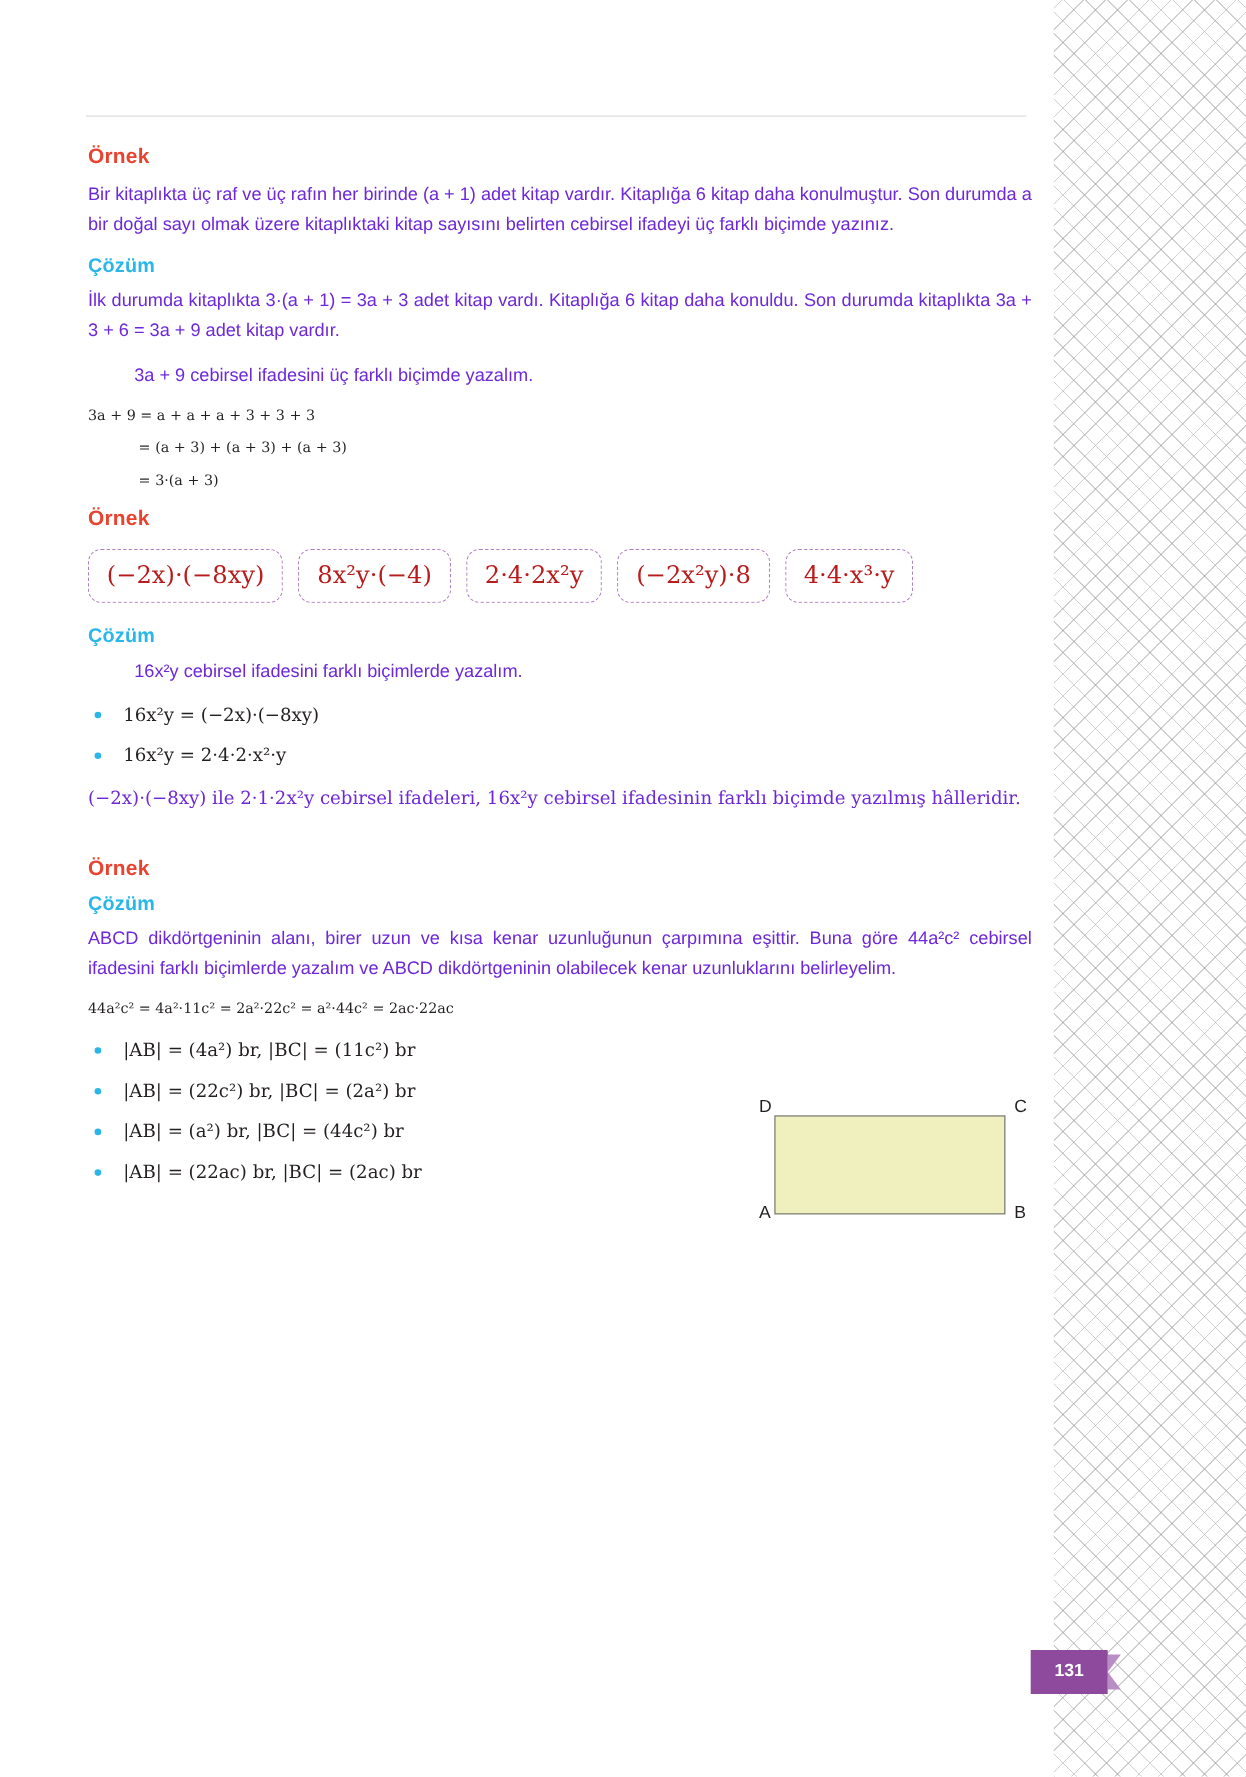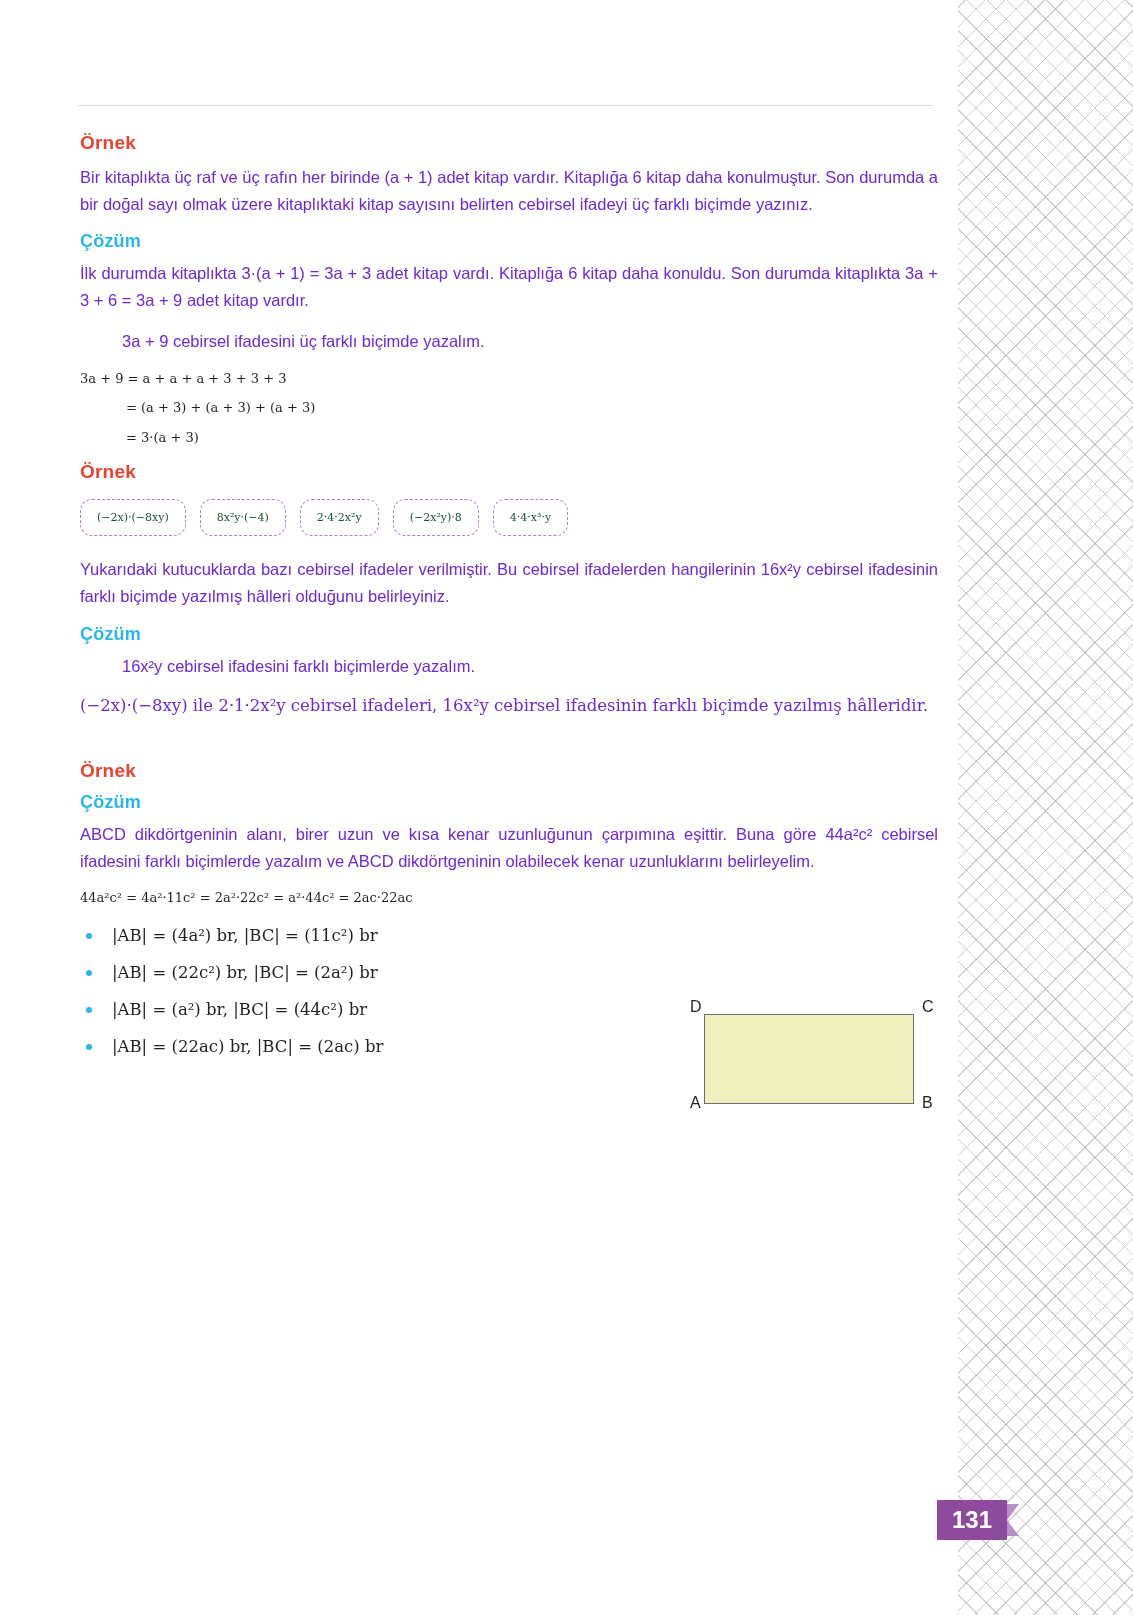--- a/index.html
+++ b/index.html
@@ -84,22 +84,22 @@
     gap: 14px;
     margin: 16px 0 20px 0;
     align-items: stretch;
     justify-content: flex-start;
   }
   .dashed-box {
     border: 1.6px dashed #b07fc4;
     border-radius: 12px;
     padding: 11px 16px;
     font-family: "DejaVu Serif", serif;
-    font-size: 11px;
-    color: #14532d;
+    font-size: 22px;
+    color: #b91c1c;
     white-space: nowrap;
     display: flex;
     align-items: center;
     justify-content: center;
     background: #fff;
   }
 
   
   ul.bullets {
     list-style: none;
@@ -179,21 +179,21 @@
     border-top: 16px solid #b98dc6;
     border-bottom: 16px solid #b98dc6;
     border-right: 12px solid transparent;
   }
   .page-tab .num {
     position: absolute;
     left: 0; top: 0;
     width: 70px; height: 40px;
     display: flex; align-items: center; justify-content: center;
     color: #ffffff;
-    font-size: 24px;
+    font-size: 16px;
     font-weight: bold;
     font-family: "Liberation Sans", sans-serif;
   }
 
   .sec-gap { height: 26px; }
 </style>
 </head>
 <body>
 
 <div class="hatch"></div>
@@ -219,25 +219,28 @@
     <div class="heading-ornek">Örnek</div>
 
     <div class="box-row">
       <div class="dashed-box">(−2x)·(−8xy)</div>
       <div class="dashed-box">8x²y·(−4)</div>
       <div class="dashed-box">2·4·2x²y</div>
       <div class="dashed-box">(−2x²y)·8</div>
       <div class="dashed-box">4·4·x³·y</div>
     </div>
 
-    <p class="body">Yukarıdaki kutucuklarda bazı cebirsel ifadeler verilmiştir. Bu cebirsel ifadelerden hangilerinin 16x²y cebirsel ifadesinin farklı biçimde yazılmış hâlleri olduğunu belirleyiniz.</p>
 
     <div class="heading-cozum">Çözüm</div>
     <p class="body nojust">16x²y cebirsel ifadesini farklı biçimlerde yazalım.</p>
 
+    <ul class="bullets">
+      <li>16x²y = (−2x)·(−8xy)</li>
+      <li>16x²y = 2·4·2·x²·y</li>
+    </ul>
 
     <p class="body" style="font-family:'DejaVu Serif',serif;">(−2x)·(−8xy) ile 2·1·2x²y cebirsel ifadeleri, 16x²y cebirsel ifadesinin farklı biçimde yazılmış hâlleridir.</p>
   </div>
 
   <div class="sec-gap"></div>
 
   <div>
     <div class="heading-ornek">Örnek</div>
 
 

